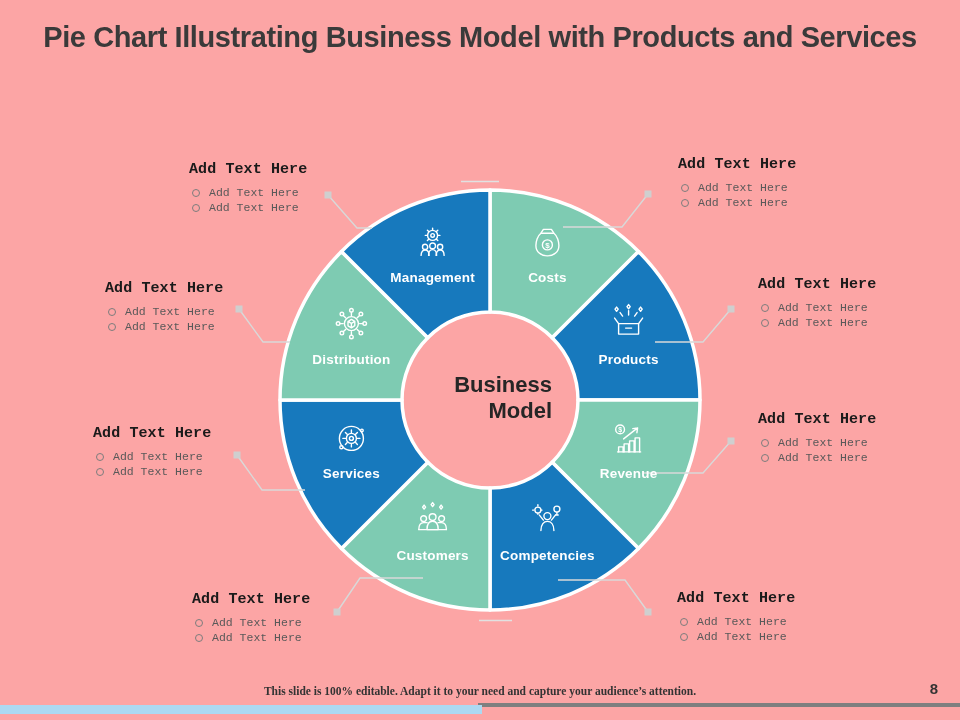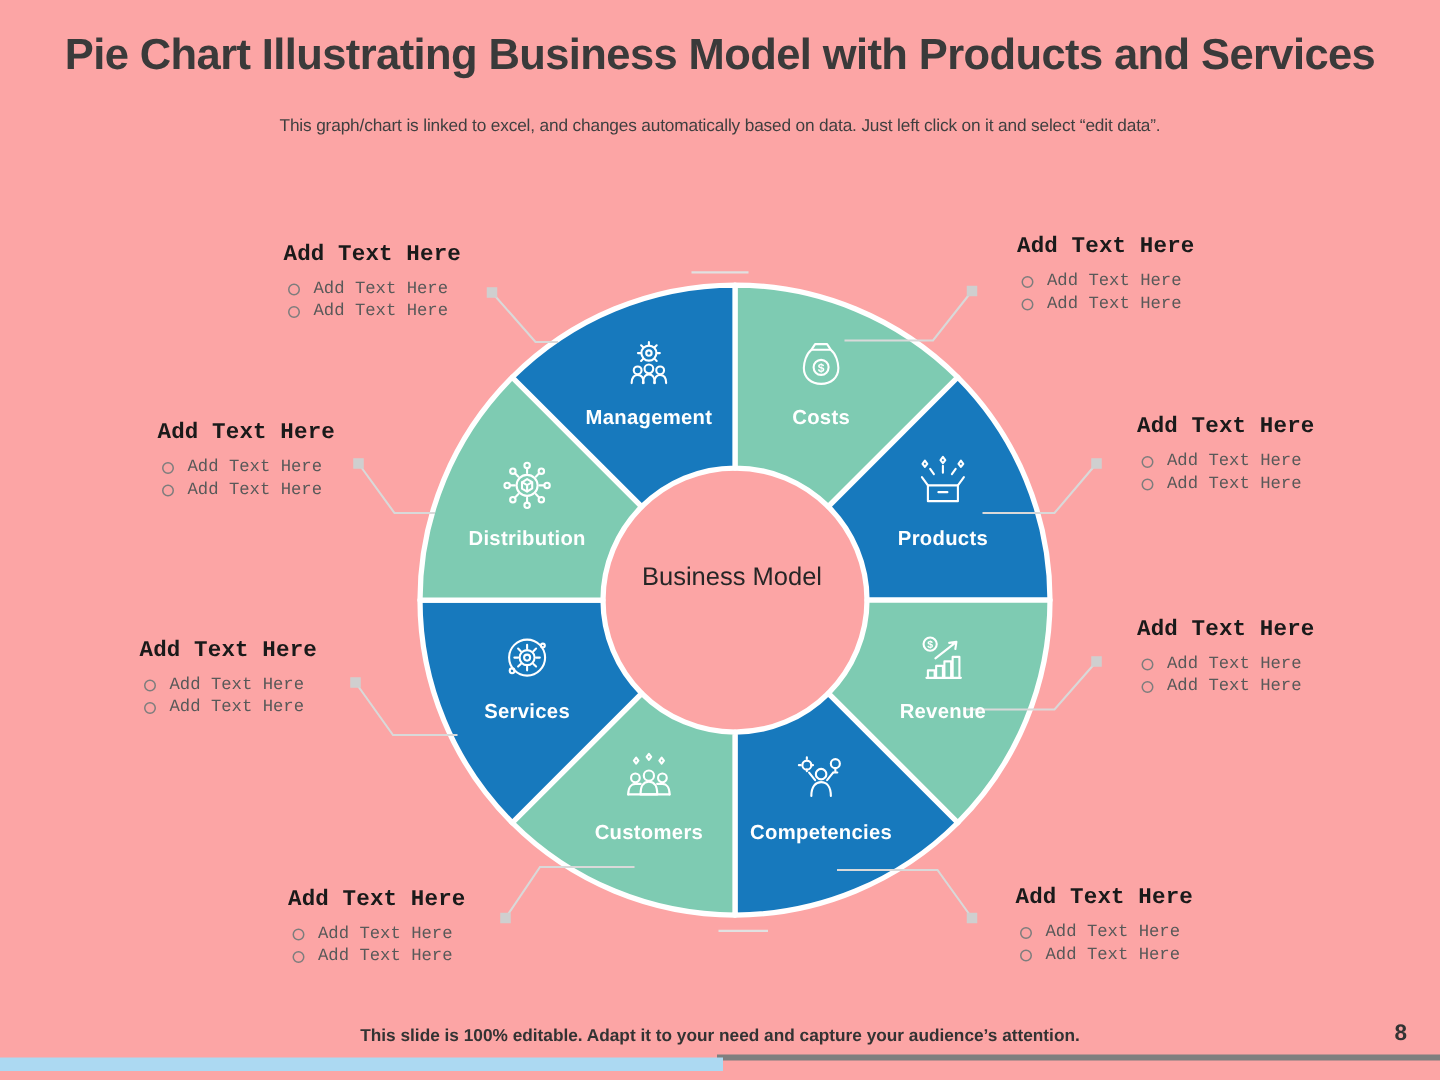--- a/index.html
+++ b/index.html
@@ -13,51 +13,50 @@
   
   .stage{position:absolute;left:0;top:0;width:960px;height:720px;}
   .stage text{font-family:"Liberation Sans",sans-serif;}
   .wedge{stroke:#ffffff;stroke-width:3.5;stroke-linejoin:round;cursor:pointer;}
   .seg-label{font-size:13.5px;font-weight:700;fill:#ffffff;text-anchor:middle;letter-spacing:0.2px;}
   .icon{stroke:#ffffff;fill:none;stroke-width:1.4;stroke-linecap:round;stroke-linejoin:round;}
   .icon-txt{fill:#ffffff;stroke:none;font-size:8px;font-weight:700;text-anchor:middle;}
   .connector{fill:none;stroke:#d9d9d9;stroke-width:1.4;}
   .marker{fill:#cfcfcf;stroke:none;}
   .tick{stroke:#e1e1e1;stroke-width:1.5;}
-  .center-label{position:absolute;left:428px;top:372px;width:124px;text-align:left;
-                font-size:17px;line-height:26px;font-weight:400;color:#262626;}
+  .center-label{position:absolute;left:428px;top:372px;width:124px;text-align:right;
+                font-size:22px;line-height:26px;font-weight:700;color:#262626;}
   
   .callout{position:absolute;width:150px;font-family:Liberation Mono, monospace;}
   .callout h3{margin:0 0 8px 0;font-size:15px;font-weight:700;color:#1a1a1a;letter-spacing:0.1px;}
   .bullet{display:flex;align-items:flex-start;font-size:11.5px;color:#595959;line-height:14.5px;}
   .bdot{flex:none;width:6px;height:6px;border:1.2px solid #7d7d7d;border-radius:50%;
         margin:3px 9px 0 3px;}
   
   .pos-management{left:189px;top:161px;}
   .pos-costs{left:678px;top:156px;}
   .pos-products{left:758px;top:276px;}
   .pos-revenue{left:758px;top:411px;}
   .pos-competencies{left:677px;top:590px;}
   .pos-customers{left:192px;top:591px;}
   .pos-services{left:93px;top:425px;}
   .pos-distribution{left:105px;top:280px;}
   
   .footer-note{position:absolute;top:685px;left:0;width:100%;text-align:center;
-               font-size:11.5px;font-weight:700;color:#333333;}
+               font-size:11.5px;font-weight:700;color:#333333;font-family:Liberation Serif, serif;}
   .page-number{position:absolute;top:680px;right:22px;font-size:15px;font-weight:700;color:#333333;}
   .bar-gray{position:absolute;left:478px;top:703px;width:482px;height:4px;background:#7f7f7f;}
   .bar-blue{position:absolute;left:0;top:705px;width:482px;height:9px;background:#acd9f2;}
 </style>
 </head>
 <body>
 
 <div class="slide">
 
   <div class="title">Pie Chart Illustrating Business Model with Products and Services</div>
-  <div class="subtitle">This graph/chart is linked to excel, and changes automatically based on data. Just left click on it and select “edit data”.</div>
 
   <svg class="stage" viewBox="0 0 960 720">
 
     <line class="tick" x1="461" y1="181.5" x2="499" y2="181.5"></line>
     <line class="tick" x1="479" y1="620.5" x2="512" y2="620.5"></line>
 
     <path class="wedge" d="M490,190 A210,210 0 0 1 638.5,251.5 L552.2,337.8 A88,88 0 0 0 490,312 Z" fill="#7ECBB2"></path>
     <path class="wedge" d="M638.5,251.5 A210,210 0 0 1 700,400 L578,400 A88,88 0 0 0 552.2,337.8 Z" fill="#1779BD"></path>
     <path class="wedge" d="M700,400 A210,210 0 0 1 638.5,548.5 L552.2,462.2 A88,88 0 0 0 578,400 Z" fill="#7ECBB2"></path>
     <path class="wedge" d="M638.5,548.5 A210,210 0 0 1 490,610 L490,488 A88,88 0 0 0 552.2,462.2 Z" fill="#1779BD"></path>

